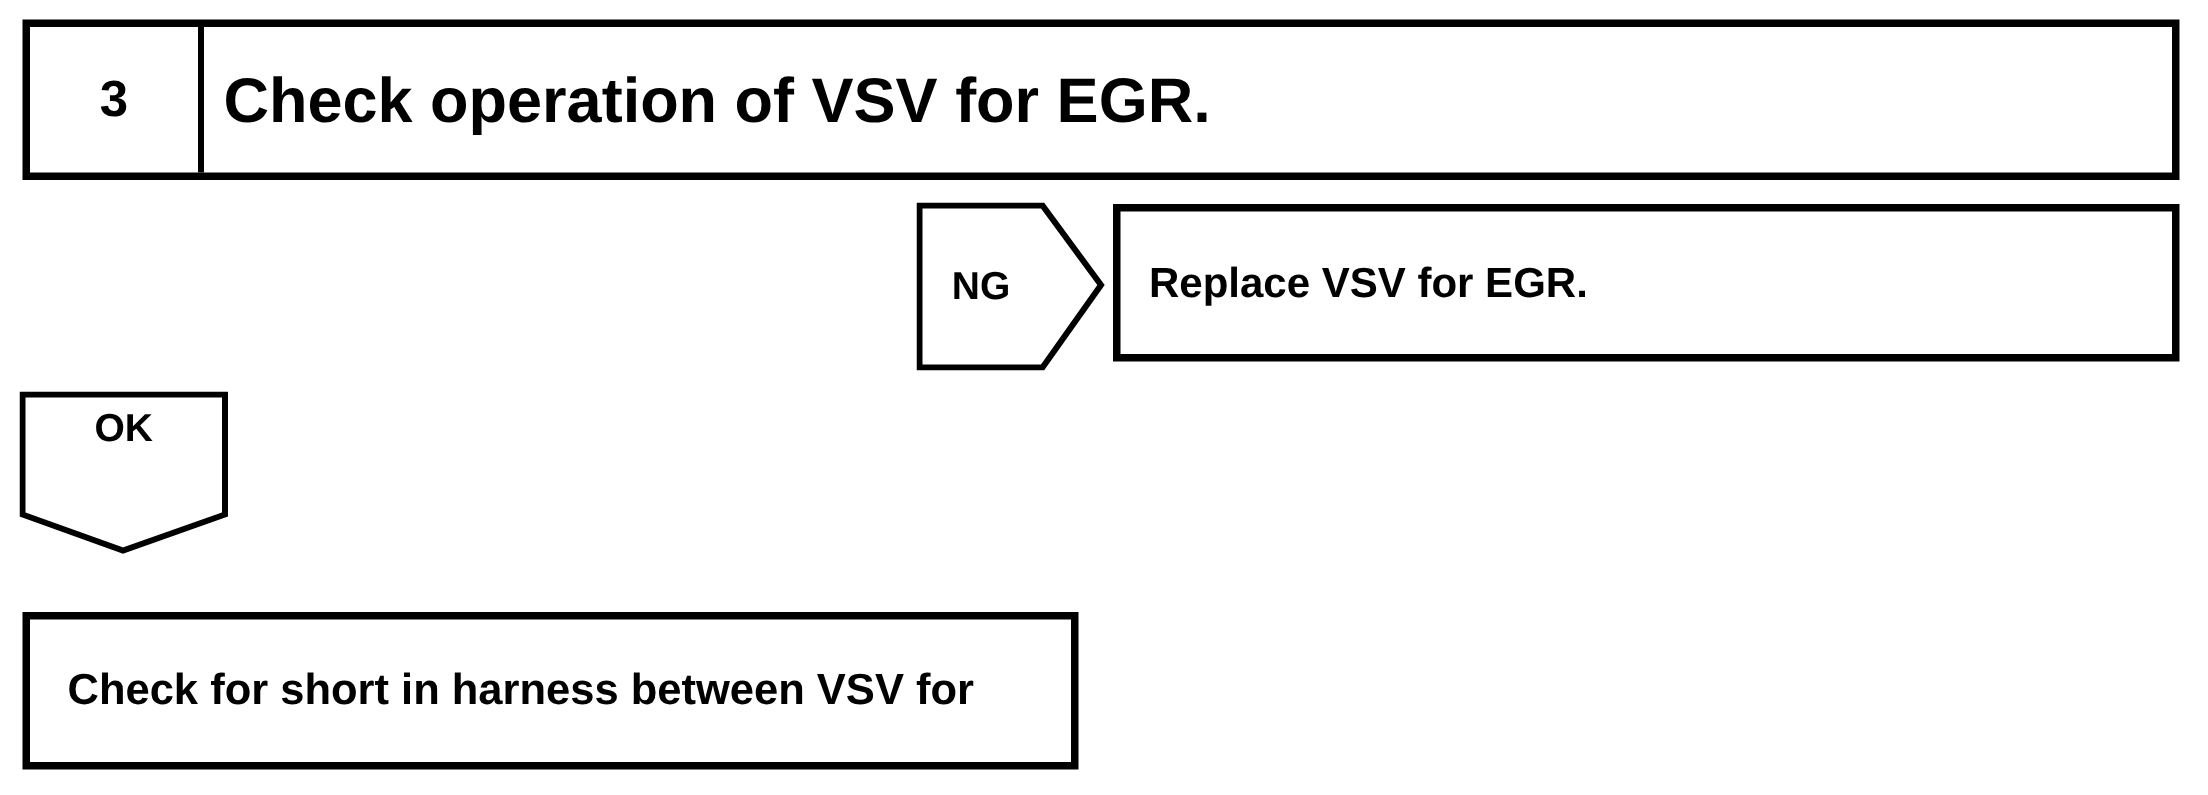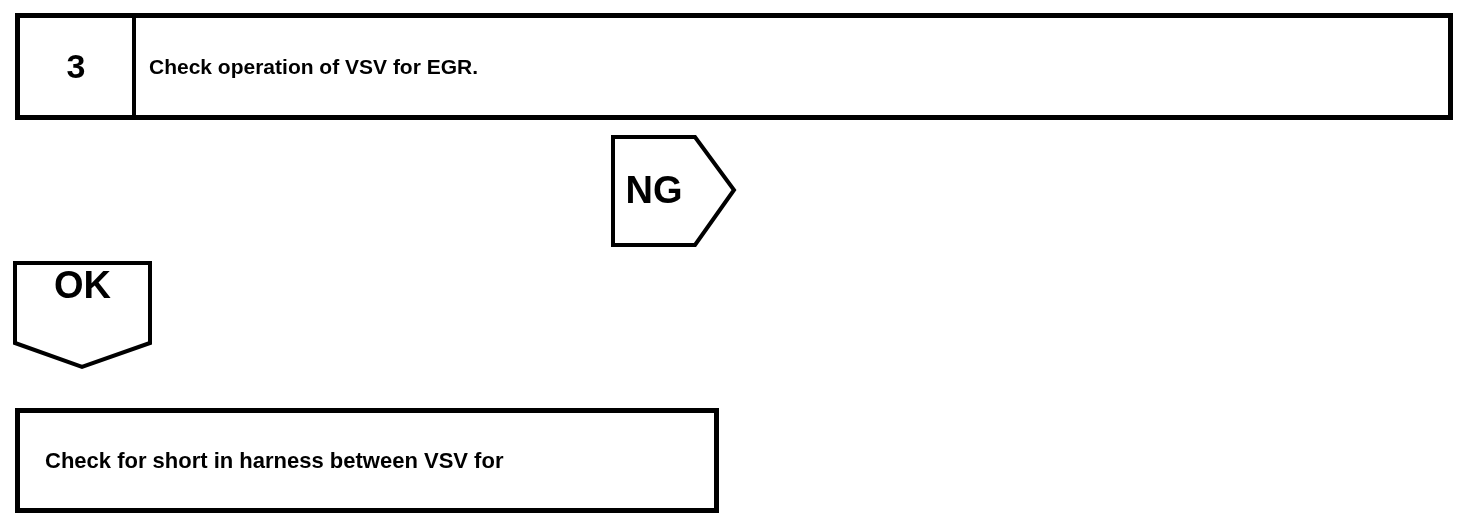--- a/index.html
+++ b/index.html
@@ -37,35 +37,35 @@
     height: 100%;
     border-right: 4px solid #000000;
     display: flex;
     align-items: center;
     justify-content: center;
     font-size: 34px;
   }
   .step-instruction {
     flex: 1;
     padding-left: 13px;
-    font-size: 21px;
+    font-size: 42px;
     white-space: nowrap;
   }
   
   .ng-arrow {
     position: absolute;
     left: 611px;
     top: 135px;
   }
   .connector-label {
     position: absolute;
     display: flex;
     align-items: center;
     justify-content: center;
-    font-size: 38px;
+    font-size: 26px;
   }
   .ng-label {
     left: 613px;
     top: 137px;
     width: 82px;
     height: 106px;
   }
   .replace-box {
     left: 742px;
     top: 136px;
@@ -86,21 +86,21 @@
     width: 135px;
     height: 80px;
   }
   
   .harness-box {
     left: 15px;
     top: 408px;
     width: 704px;
     height: 105px;
     padding-left: 25px;
-    font-size: 22px;
+    font-size: 29px;
     line-height: 35px;
     flex-direction: column;
     align-items: flex-start;
     justify-content: center;
   }
   .poly {
     fill: #ffffff;
     stroke: #000000;
     stroke-width: 4;
     stroke-linejoin: miter;
@@ -114,20 +114,23 @@
   <div class="box step-box">
     <div class="step-number">3</div>
     <div class="step-instruction">Check operation of VSV for EGR.</div>
   </div>
 
   <svg class="ng-arrow" width="127" height="112" viewBox="0 0 127 112">
     <polygon class="poly" points="2,2 84,2 123,55 84,110 2,110"></polygon>
   </svg>
   <div class="connector-label ng-label">NG</div>
 
+  <div class="box replace-box">
+    <span>Replace VSV for EGR.</span>
+  </div>
 
   <svg class="ok-arrow" width="140" height="110" viewBox="0 0 140 110">
     <polygon class="poly" points="2,2 137,2 137,82 69,106 2,82"></polygon>
   </svg>
   <div class="connector-label ok-label">OK</div>
 
   <div class="box harness-box">
     <div>Check for short in harness between VSV for</div>
   </div>
 

